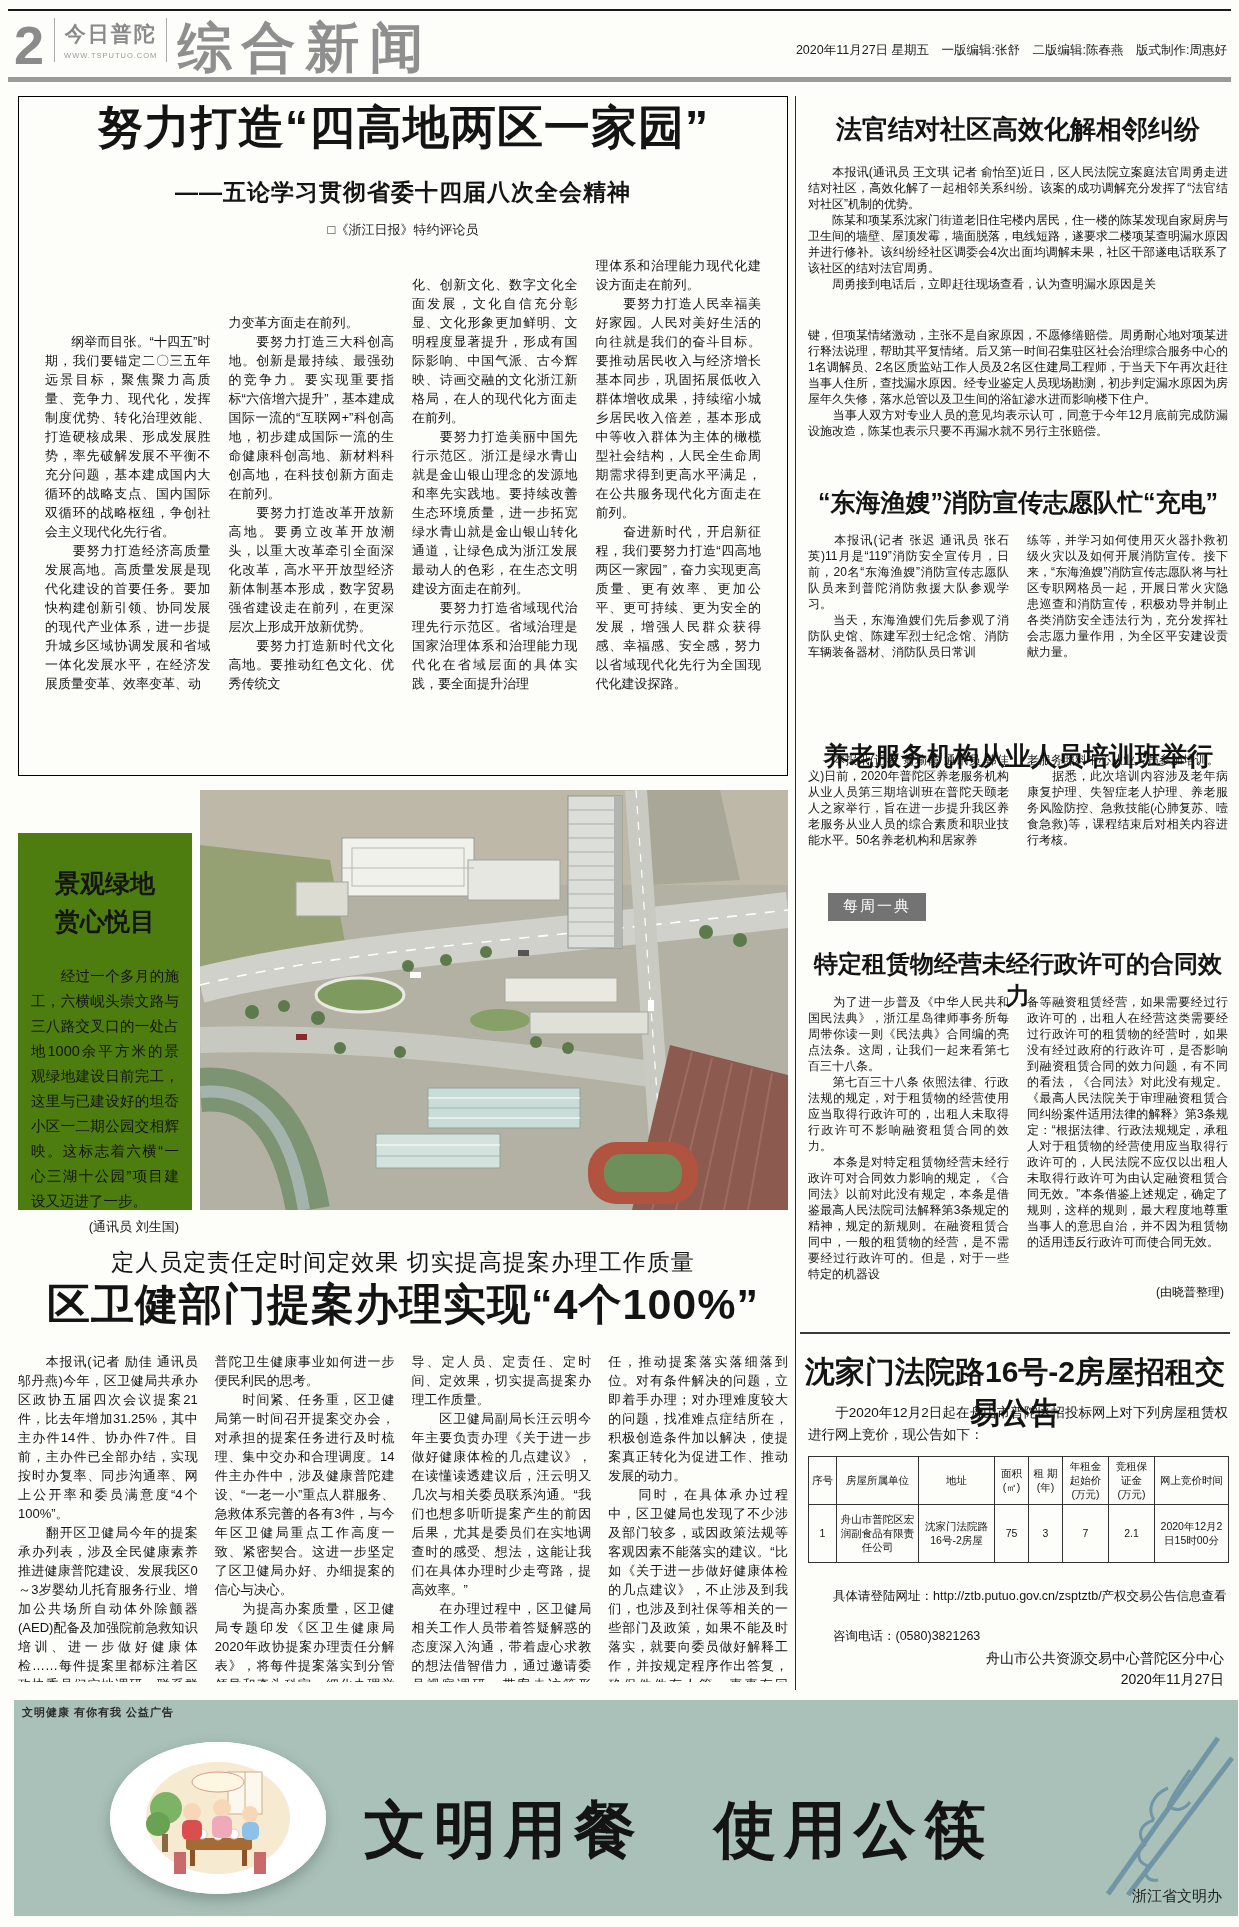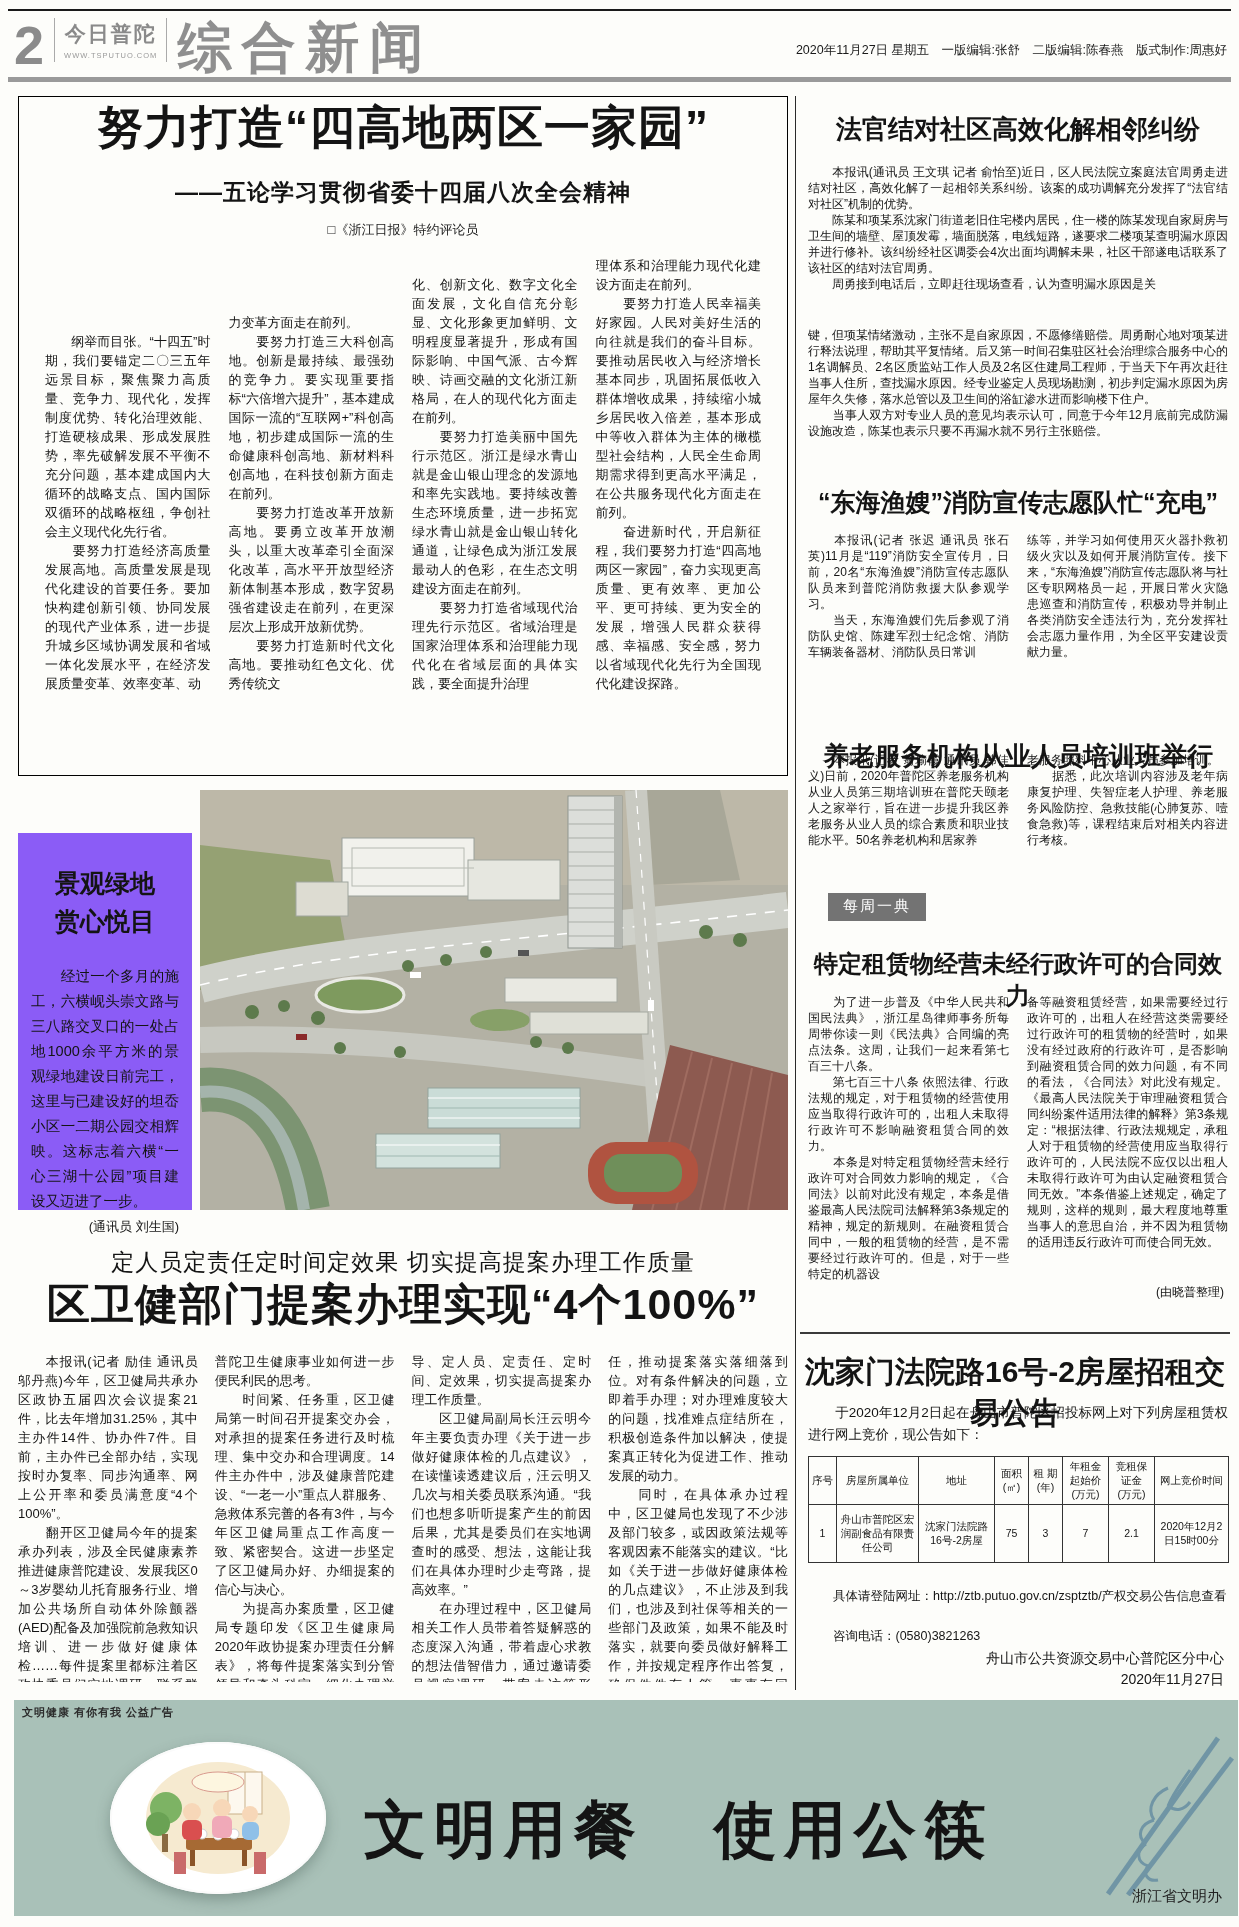--- a/index.html
+++ b/index.html
@@ -24,21 +24,21 @@
   
   .edbox { border:1.5px solid #000; background:#fdfdfa; }
   .ed-headline { text-align:center; font-size:46px; font-weight:900; letter-spacing:1px; }
   .ed-sub { text-align:center; font-size:23px; font-weight:600; margin-top:18px; letter-spacing:1px; }
   .ed-byline { text-align:center; font-size:13px; margin-top:13px; color:#222; }
   .cols { display:flex; overflow:hidden; }
   .col { flex:1 1 0; text-align:justify; white-space:pre-line; overflow:hidden; }
   .ed-body { margin:18px 26px 0 26px; height:436px; gap:18px; font-size:13px; line-height:19px;align-items:flex-end; }
 
   
-  .caption-box { background:#8b5cf6; }
+  .caption-box { background:#4d7c0f; }
   .cap-title { font-size:25px; font-weight:900; text-align:center; line-height:1.5; white-space:pre-line; margin-top:32px; }
   .cap-body { font-size:14.5px; line-height:25px; margin:24px 13px 0 13px; text-align:justify; white-space:pre-line; }
   .cap-credit { font-size:13px; text-align:right; margin:4px 13px 0 0; }
 
   
   .kicker { text-align:center; font-size:23px; font-weight:500; letter-spacing:1px; }
   .big-headline { text-align:center; font-size:43px; font-weight:900; letter-spacing:1px; }
   .prop-body { gap:17px; font-size:13px; line-height:19px; }
 
   

